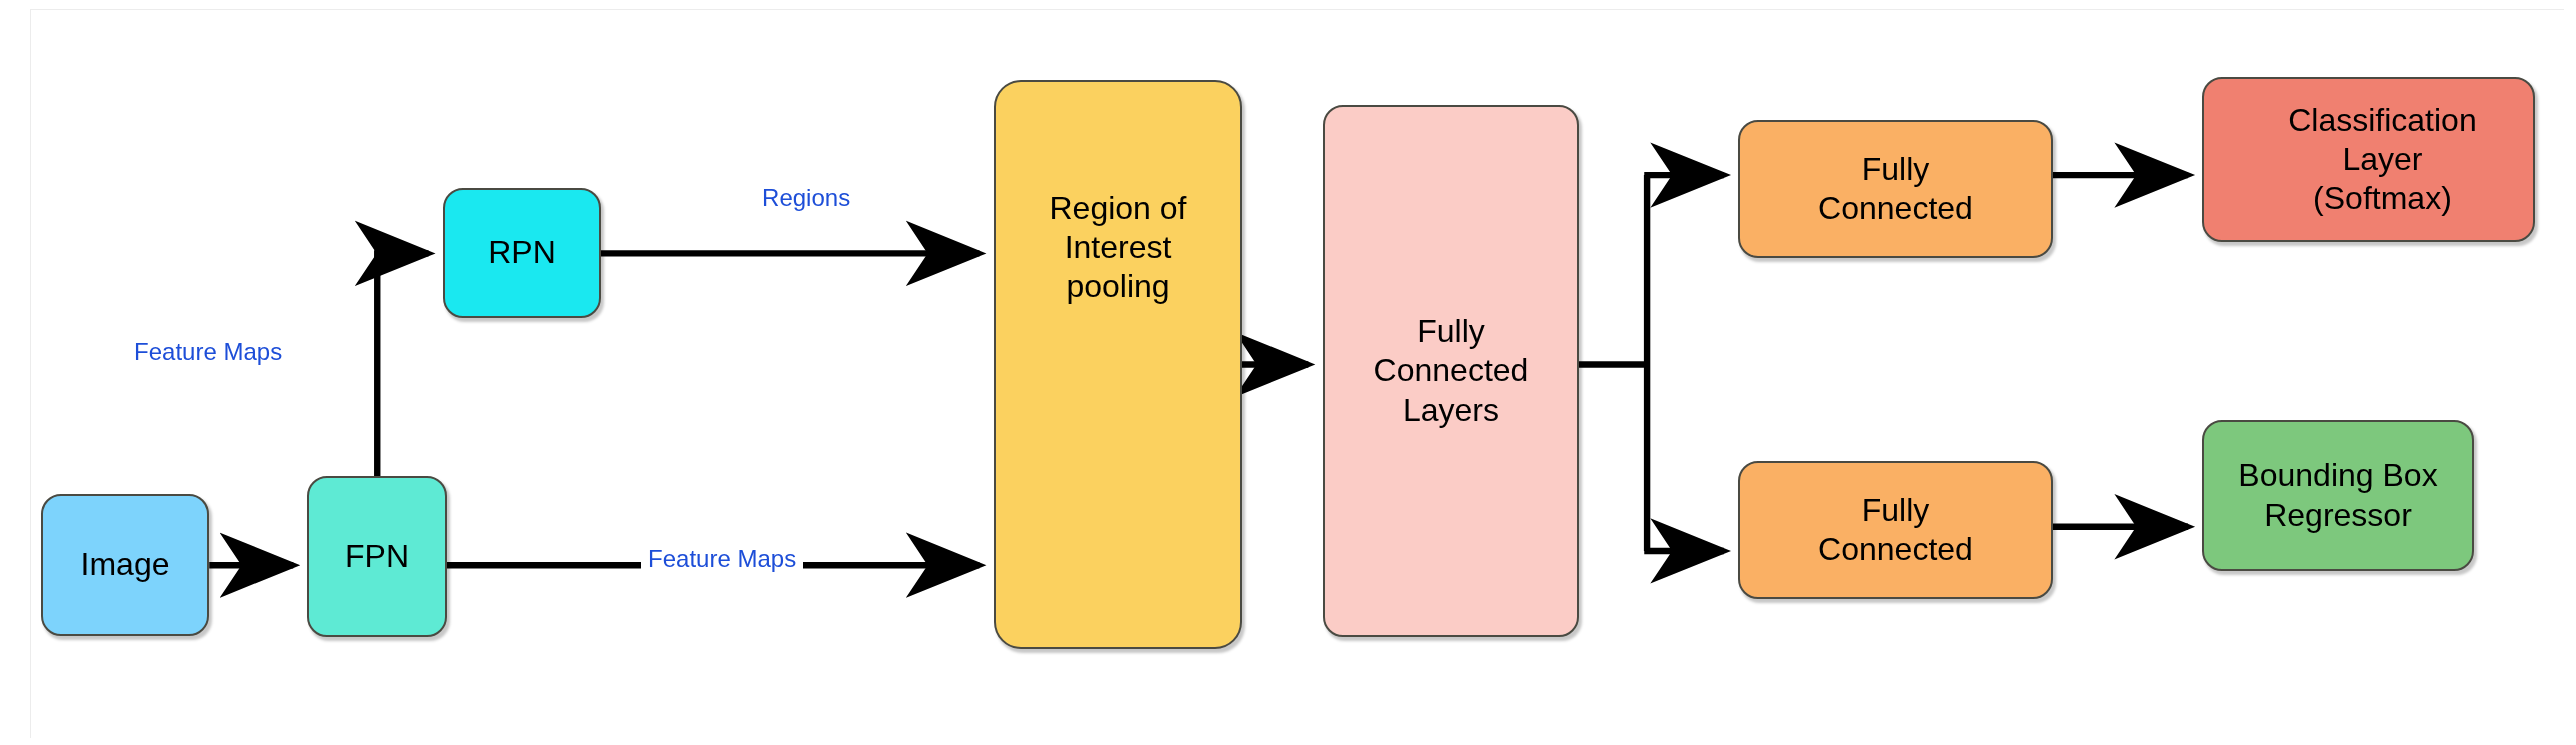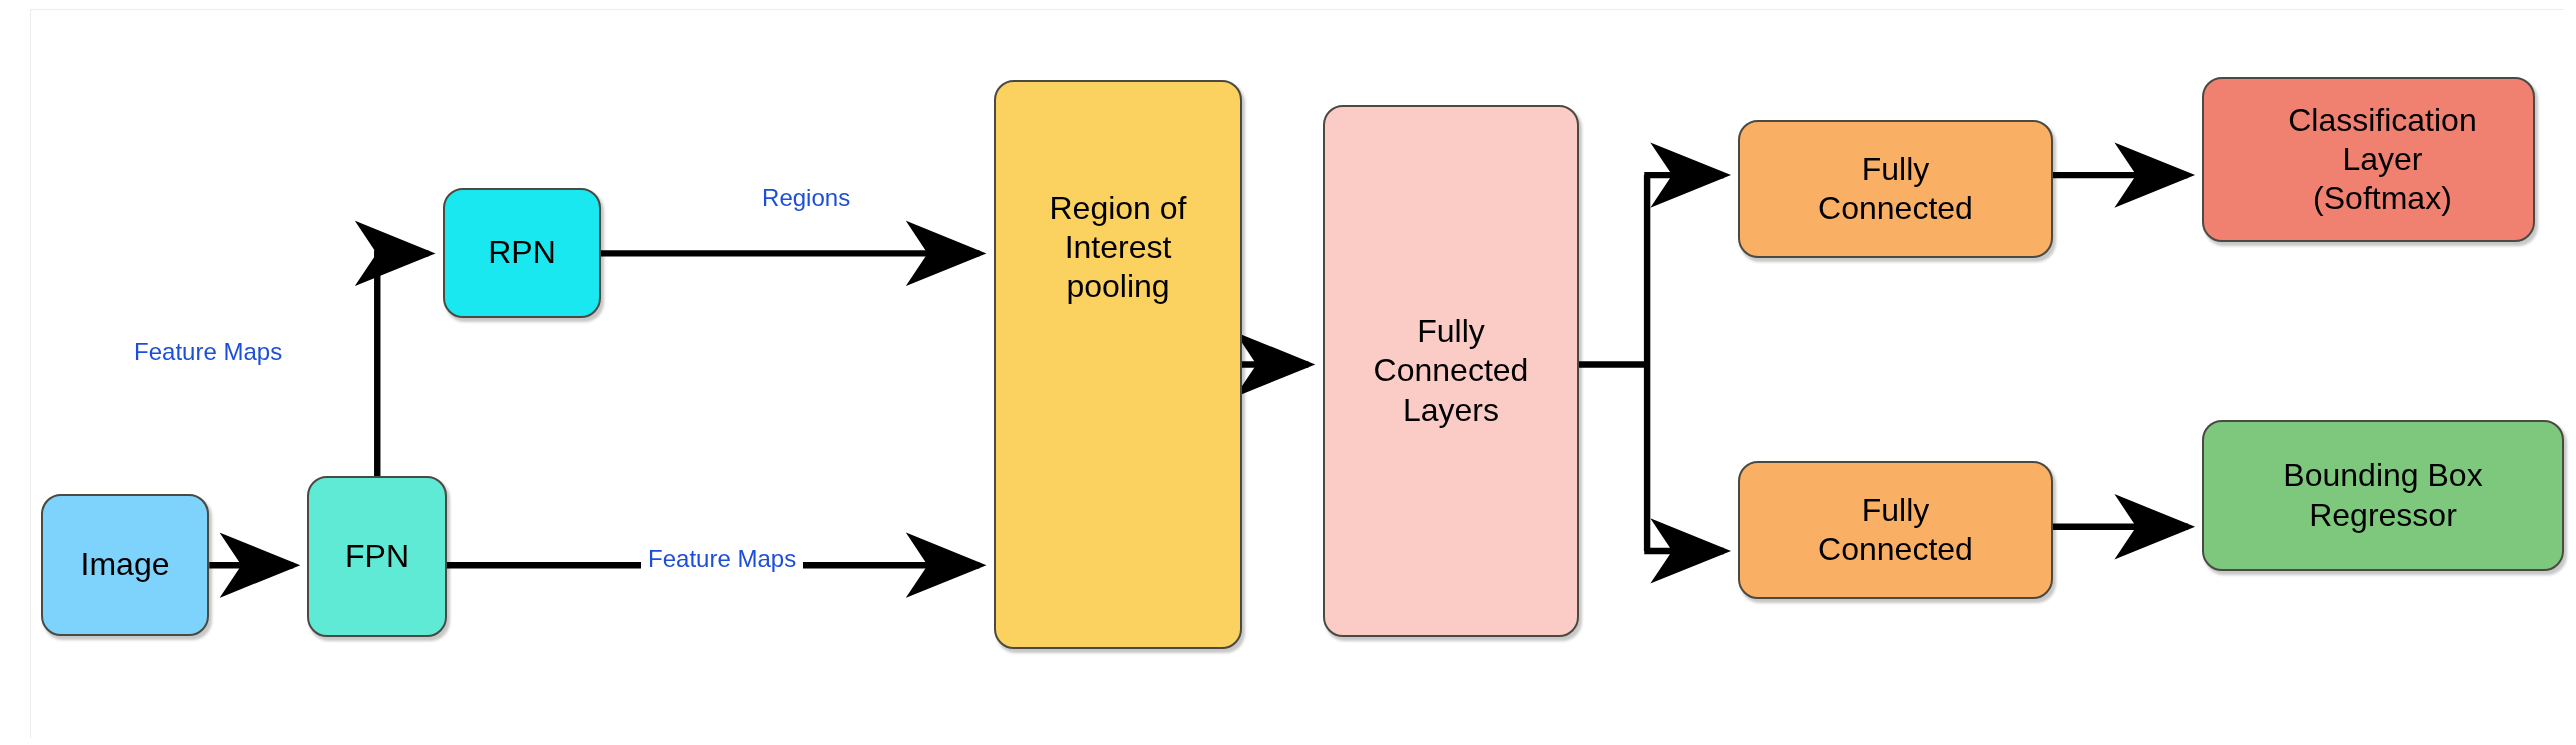--- a/index.html
+++ b/index.html
@@ -39,33 +39,34 @@
     text-align: center;
     color: #000000;
     line-height: 1.22;
     box-shadow: 2.8px 3.6px 2.8px rgba(0,0,0,0.22);
     white-space: pre-line;
     padding: 4.3px 7.1px;
   }
   .node.top-text {
     align-items: flex-start;
     padding-top: 107px;
+    border-radius: 27px;
   }
 
   
   #node-image      { left: 41px;   top: 494px; width: 168px; height: 142px; font-size: 32px; }
   #node-fpn        { left: 307px;  top: 476px; width: 140px; height: 161px; font-size: 32px; }
   #node-rpn        { left: 443px;  top: 188px; width: 158px; height: 132px; font-size: 32px;
                      left: 443px; }
   #node-roi        { left: 994px; top: 80px; width: 248px; height: 569px; font-size: 32px; }
   #node-fcl        { left: 1323px; top: 105px; width: 256px; height: 532px; font-size: 32px; }
   #node-fc-top     { left: 1738px; top: 120px; width: 315px; height: 138px; font-size: 32px; }
   #node-fc-bottom  { left: 1738px; top: 461px; width: 315px; height: 138px; font-size: 32px; }
   #node-cls        { left: 2202px; top: 77px; width: 333px; height: 165px; font-size: 32px; padding-left: 35px; }
-  #node-bbox       { left: 2202px; top: 420px; width: 362px; height: 151px; font-size: 32px; }
+  #node-bbox       { left: 2202px; top: 420px; width: 272px; height: 151px; font-size: 32px; }
 
   
   #node-rpn { left: 443px; top: 188px; width: 158px; height: 130px; }
 
   .edge-svg {
     position: absolute;
     left: 0;
     top: 0;
     width: 2576px;
     height: 746px;

